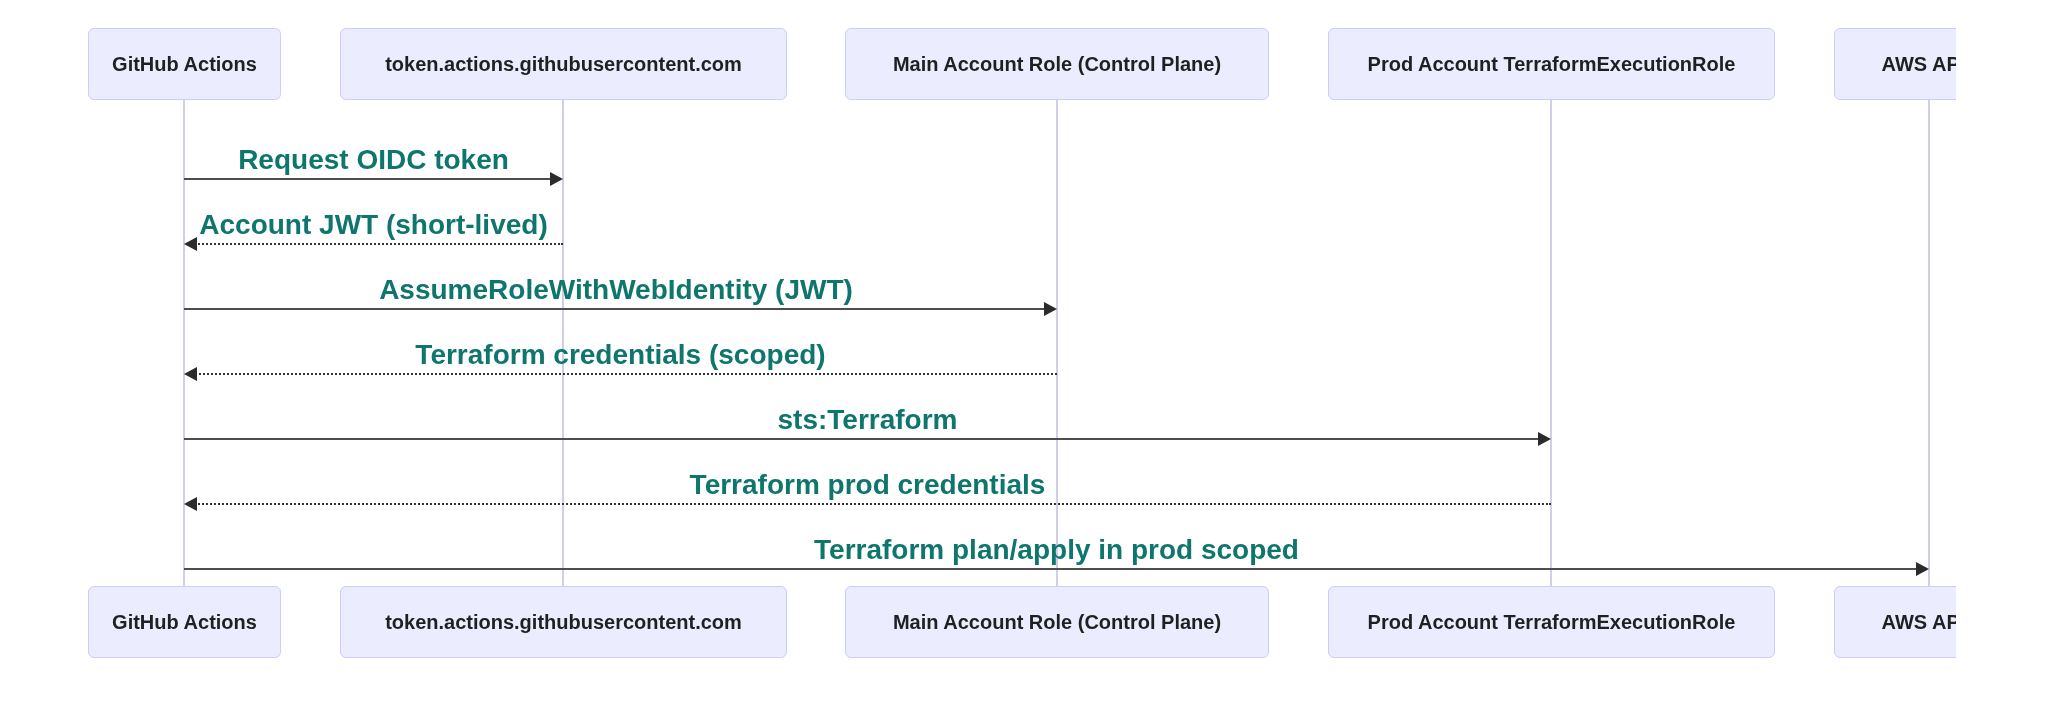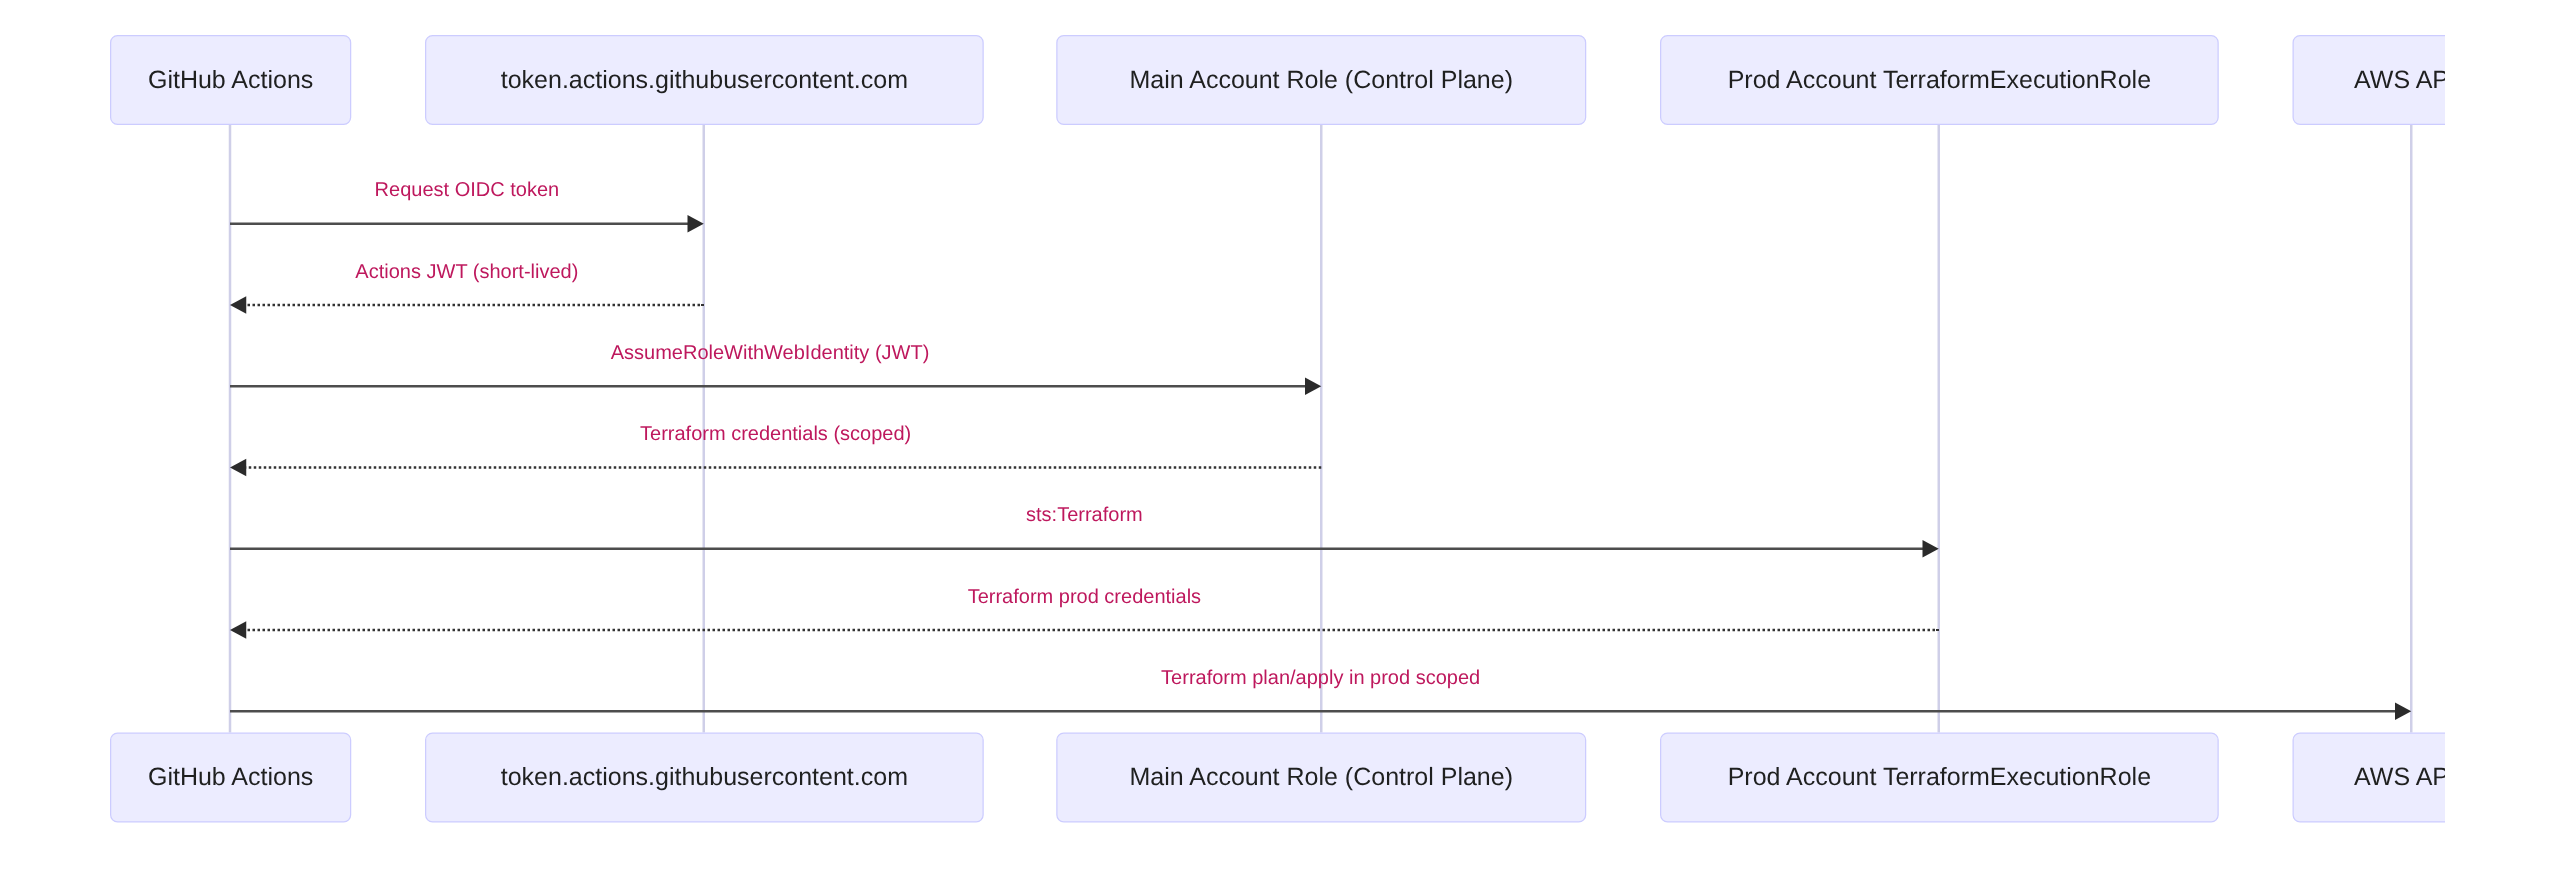--- a/index.html
+++ b/index.html
@@ -7,20 +7,21 @@
     padding: 0;
     background: #ffffff;
   }
   #diagram {
     position: relative;
     width: 1956px;
     height: 717px;
     background: #ffffff;
     font-family: "Liberation Sans", sans-serif;
     overflow: hidden;
+    font-weight: bold;
   }
   .participant-box {
     position: absolute;
     box-sizing: border-box;
     background: #ececff;
     border: 1px solid #ccccff;
     border-radius: 6px;
     display: flex;
     align-items: center;
     justify-content: center;
@@ -51,22 +52,22 @@
     border-bottom: 7px solid transparent;
   }
   .arrow-head.right {
     border-left: 13px solid #2b2b2b;
   }
   .arrow-head.left {
     border-right: 13px solid #2b2b2b;
   }
   .msg-label {
     position: absolute;
-    color: #be185d;
-    font-size: 16px;
+    color: #0f766e;
+    font-size: 28px;
     white-space: nowrap;
     text-align: right;
     transform: translateX(-50%);
   }
 </style>
 </head>
 <body>
 
 <div id="diagram">
   <div id="lifelines">
@@ -92,21 +93,21 @@
       <div class="participant-box" style="left: 1834px; top: 28px; width: 190px; height: 72px;">
         <span>AWS APIs</span>
       </div>
     </div>
   <div id="messages">
       <div class="msg-line" style="top: 178px; left: 184px; width: 368px;"></div>
       <div class="arrow-head right" style="top: 172px; left: 550px;"></div>
       <div class="msg-label" style="top: 144px; left: 373.5px;">Request OIDC token</div>
       <div class="msg-line dashed" style="top: 243px; left: 195px; width: 368px;"></div>
       <div class="arrow-head left" style="top: 237px; left: 184px;"></div>
-      <div class="msg-label" style="top: 209px; left: 373.5px;">Actions JWT (short-lived)</div>
+      <div class="msg-label" style="top: 209px; left: 373.5px;">Account JWT (short-lived)</div>
       <div class="msg-line" style="top: 308px; left: 184px; width: 862px;"></div>
       <div class="arrow-head right" style="top: 302px; left: 1044px;"></div>
       <div class="msg-label" style="top: 274px; left: 616px;">AssumeRoleWithWebIdentity (JWT)</div>
       <div class="msg-line dashed" style="top: 373px; left: 195px; width: 862px;"></div>
       <div class="arrow-head left" style="top: 367px; left: 184px;"></div>
       <div class="msg-label" style="top: 339px; left: 620.5px;">Terraform credentials (scoped)</div>
       <div class="msg-line" style="top: 438px; left: 184px; width: 1356px;"></div>
       <div class="arrow-head right" style="top: 432px; left: 1538px;"></div>
       <div class="msg-label" style="top: 404px; left: 867.5px;">sts:Terraform</div>
       <div class="msg-line dashed" style="top: 503px; left: 195px; width: 1356px;"></div>

